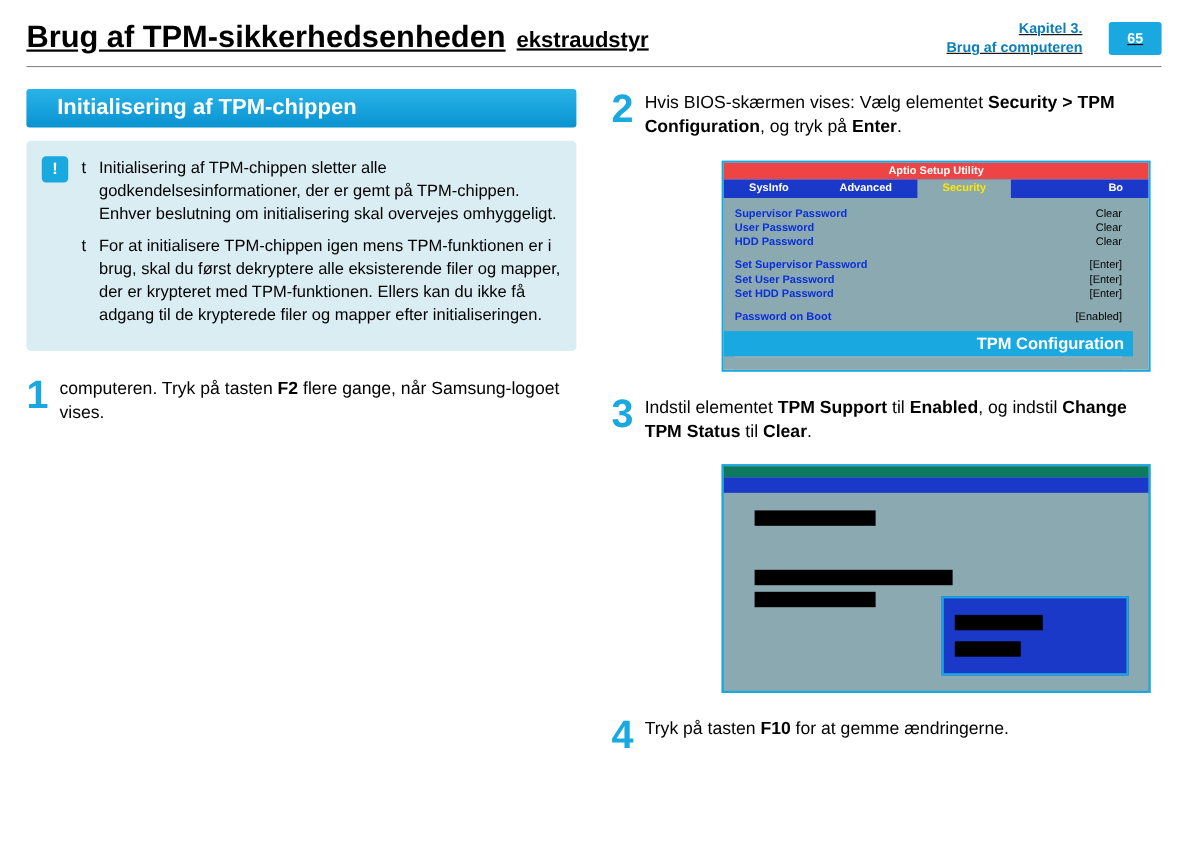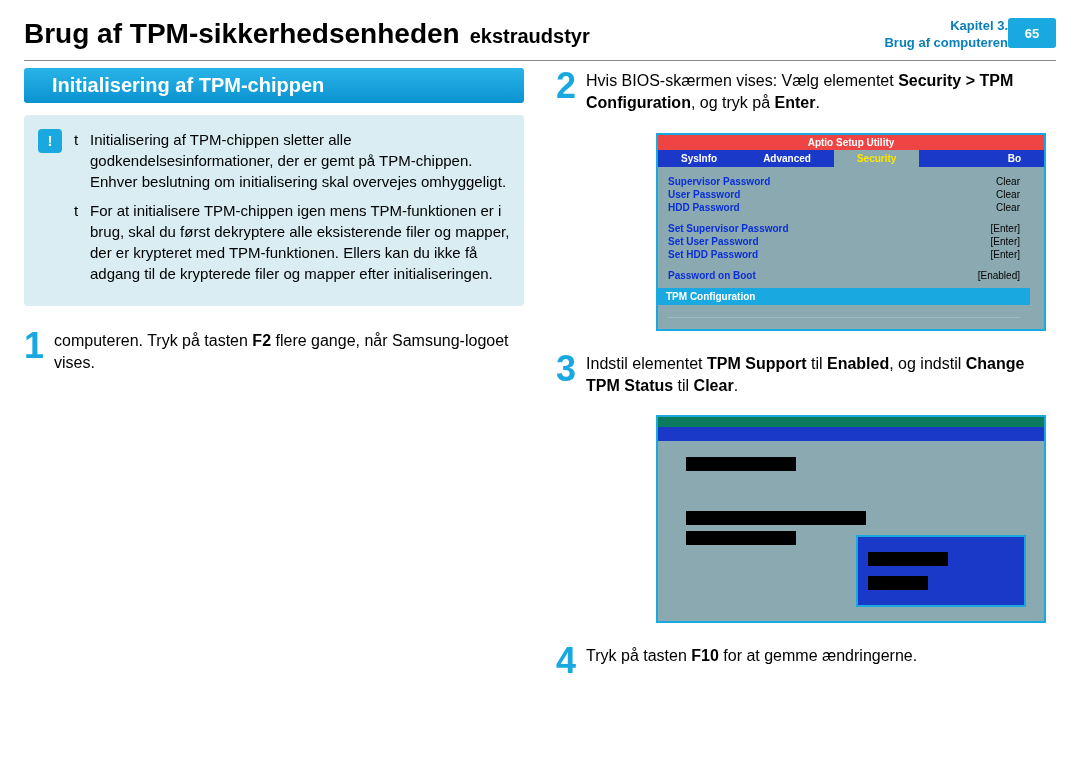--- a/index.html
+++ b/index.html
@@ -1,22 +1,22 @@
 <!DOCTYPE html>
 <html><head>
 <meta charset="utf-8">
 <style>
   * { box-sizing: border-box; margin: 0; padding: 0; }
   body { font-family: Arial, Helvetica, sans-serif; width: 1080px; height: 766px; background: #fff; color: #000; }
   .page { padding: 18px 24px; position: relative; }
-  .header { display: flex; justify-content: space-between; align-items: flex-start; border-bottom: 1px solid #888; padding-bottom: 8px; margin-bottom: 7px; }
+  .header { display: flex; justify-content: space-between; align-items: flex-start; border-bottom: 1px solid #888; padding-bottom: 8px; margin-bottom: 20px; text-decoration: underline; }
   .title-wrap { display: flex; align-items: baseline; gap: 10px; }
   .title-main { font-size: 28px; font-weight: bold; }
   .title-sub { font-size: 20px; font-weight: bold; }
-  .header-right { display: flex; gap: 0; }
+  .header-right { display: flex; align-items: center; gap: 24px; }
   .chapter-info { text-align: right; font-size: 13px; color: #0a7fb9; font-weight: bold; line-height: 1.3; }
   .page-num { background: #19a9e0; color: #fff; font-size: 13px; font-weight: bold; width: 48px; height: 30px; display: flex; align-items: center; justify-content: center; border-radius: 3px; }
   .columns { display: flex; gap: 32px; }
   .col { flex: 1; }
   .section-banner { background: linear-gradient(#29b4e8, #0a92d0); color: #fff; font-size: 20px; font-weight: bold; padding: 6px 28px; border-radius: 3px; margin-bottom: 12px; }
   .intro { font-size: 16px; line-height: 1.4; margin-bottom: 16px; }
   .notice { background: #d9edf3; border-radius: 4px; padding: 14px 14px 14px 14px; display: flex; gap: 12px; margin-bottom: 22px; }
   .notice-icon { width: 24px; height: 24px; background: #19a9e0; border-radius: 4px; color:#fff; font-weight:bold; display:flex; align-items:center; justify-content:center; flex:0 0 24px; font-size:15px; }
   .notice-body { font-size: 15px; line-height: 1.4; }
   .notice-body .item { display:flex; gap:8px; margin-bottom:8px; }
@@ -28,21 +28,21 @@
   .bios-box { border: 2px solid #19a9e0; width: 390px; margin: 8px 0 20px 100px; }
   .bios-titlebar { background: #ef4444; color:#fff; font-size:10px; text-align:center; padding:2px 0; font-weight:bold; }
   .bios-tabs { display:flex; background:#1a39c8; color:#fff; font-size:10px; font-weight:bold; }
   .bios-tab { padding:3px 23px; }
   .bios-tab.active { background:#8aa9b0; color:#ffe600; }
   .bios-body { background:#8aa9b0; padding:8px 24px 0 10px; font-size:10px; }
   .bios-row { display:flex; justify-content:space-between; padding:1px 0; }
   .bios-label { color:#0b2fd8; font-weight:bold; }
   .bios-val { color:#000; }
   .bios-gap { height:8px; }
-  .bios-sel { background:#19a9e0; color:#fff; padding:3px 8px; margin:6px -10px 12px -10px; font-size:10px; font-weight:bold; }
+  .bios-sel { background:#19a9e0; color:#fff; padding:3px 8px; margin:6px -10px 0 -10px; font-size:15px; font-weight:bold;text-align:right; }
   .bios-blur { background:#8aa9b0; height:12px; border-top:1px solid rgba(255,255,255,0.2);}
 
   .bios2 { border:2px solid #19a9e0; width:390px; margin:8px 0 20px 100px; background:#8aa9b0; }
   .bios2-topbar { background:#0b7a5e; height:10px; }
   .bios2-tabs { background:#1a39c8; height:14px; }
   .bios2-body { padding:16px 40px 12px 28px; position:relative; height:180px;}
   .bios2-redact { background:#000; height:14px; margin-bottom:6px; }
   .r1 { width:110px; }
   .r2 { width:180px; margin-top:40px;}
   .r3 { width:110px; margin-top:4px;}

